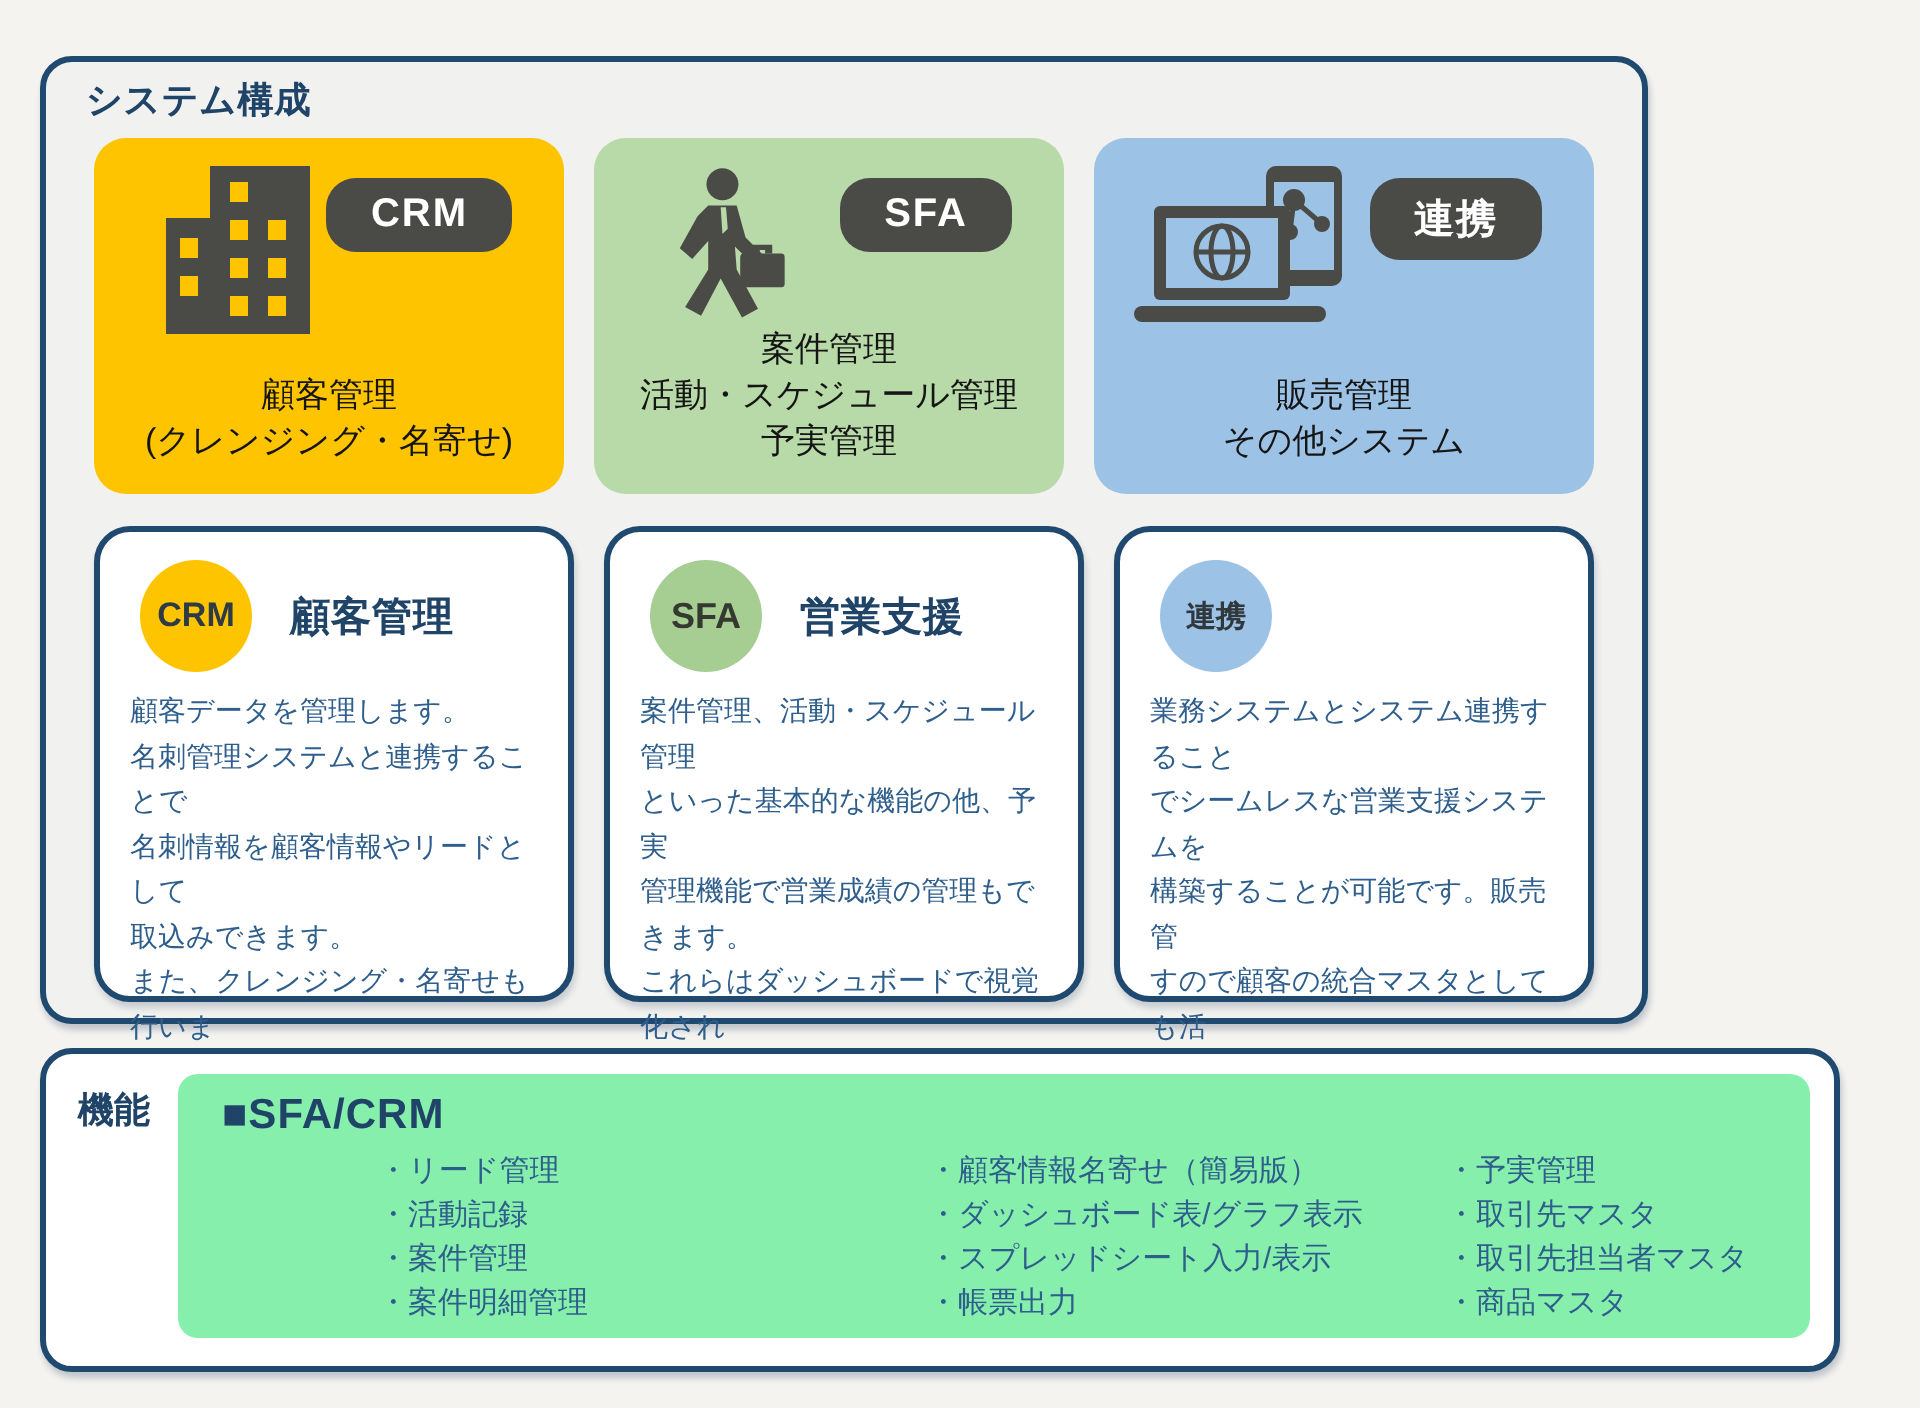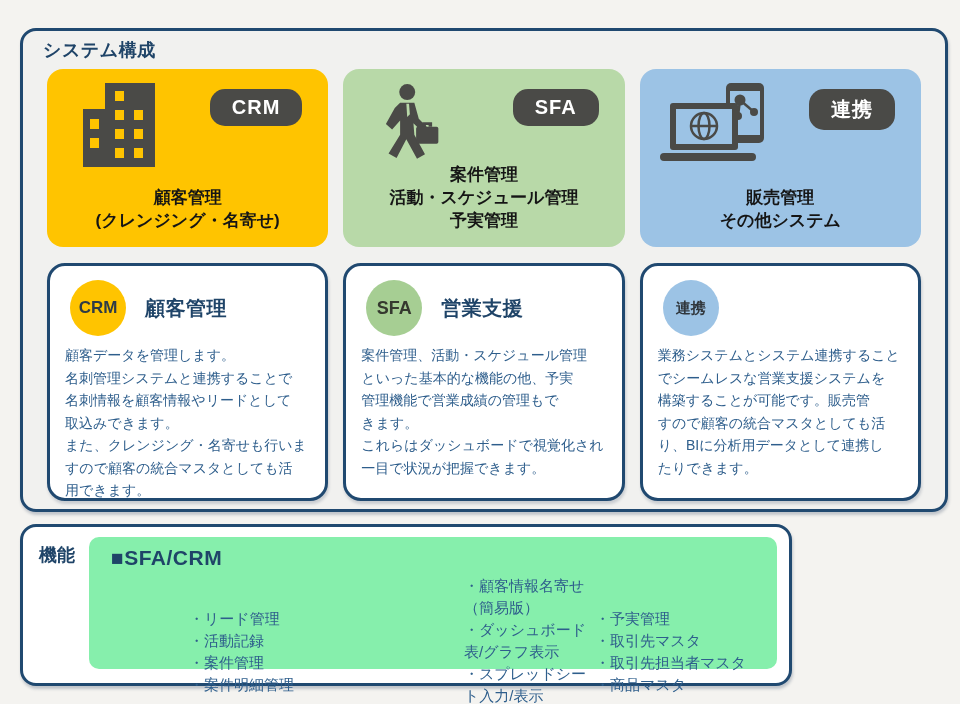--- a/index.html
+++ b/index.html
@@ -7,21 +7,21 @@
   body {
     position: relative;
     background: #F4F3F0;
     font-family: "Liberation Sans", "DejaVu Sans", sans-serif;
     overflow: hidden;
   }
 
   
   .system-box {
     position: absolute; left: 20px; top: 28px;
-    width: 928px; height: 484px;
+    width: 804px; height: 484px;
     background: #F1F1EF;
     border: 3px solid #204970;
     border-radius: 16px;
     box-shadow: 1px 3px 3px rgba(40,60,90,0.25);
   }
   .section-title {
     position: absolute; left: 20px; top: 7px;
     font-size: 18px; font-weight: bold; color: #1F4468;
     letter-spacing: 0.5px;
   }
@@ -39,21 +39,21 @@
   }
   .top-card.link .card-head { padding-left: 20px; }
   .badge {
     background: #4A4A47; color: #FFFFFF;
     font-size: 20px; font-weight: bold; letter-spacing: 1px;
     padding: 7px 22px; border-radius: 15px; margin-top: 6px;
     white-space: nowrap;
   }
   .card-caption {
     position: absolute; left: 0; right: 0; bottom: 15px;
-    text-align: center; font-size: 17px; font-weight: bold;
+    text-align: center; font-size: 17px; font-weight: normal;
     line-height: 23px; color: #151515; white-space: pre-line;
   }
 
   
   .desc-row {
     position: absolute; left: 24px; right: 24px; top: 232px;
     height: 238px; display: flex; gap: 15px;
   }
   .desc-card {
     flex: 1; background: #FFFFFF;
@@ -72,21 +72,21 @@
   .circle.link { background: #9CC3E5; color: #30373D; font-size: 15px; }
   .desc-heading { font-size: 20px; font-weight: bold; color: #1F4468; letter-spacing: 0.5px; }
   .desc-body {
     margin-top: 8px; font-size: 14px; line-height: 22.5px;
     color: #2E5E8C; white-space: pre-line;
   }
 
   
   .function-box {
     position: absolute; left: 20px; top: 524px;
-    width: 772px; height: 162px;
+    width: 900px; height: 162px;
     background: #FFFFFF;
     border: 3px solid #204970;
     border-radius: 16px;
     box-shadow: 1px 3px 3px rgba(40,60,90,0.25);
   }
   .func-label {
     position: absolute; left: 16px; top: 16px;
     font-size: 18px; font-weight: bold; color: #1F4468;
   }
   .func-panel {

